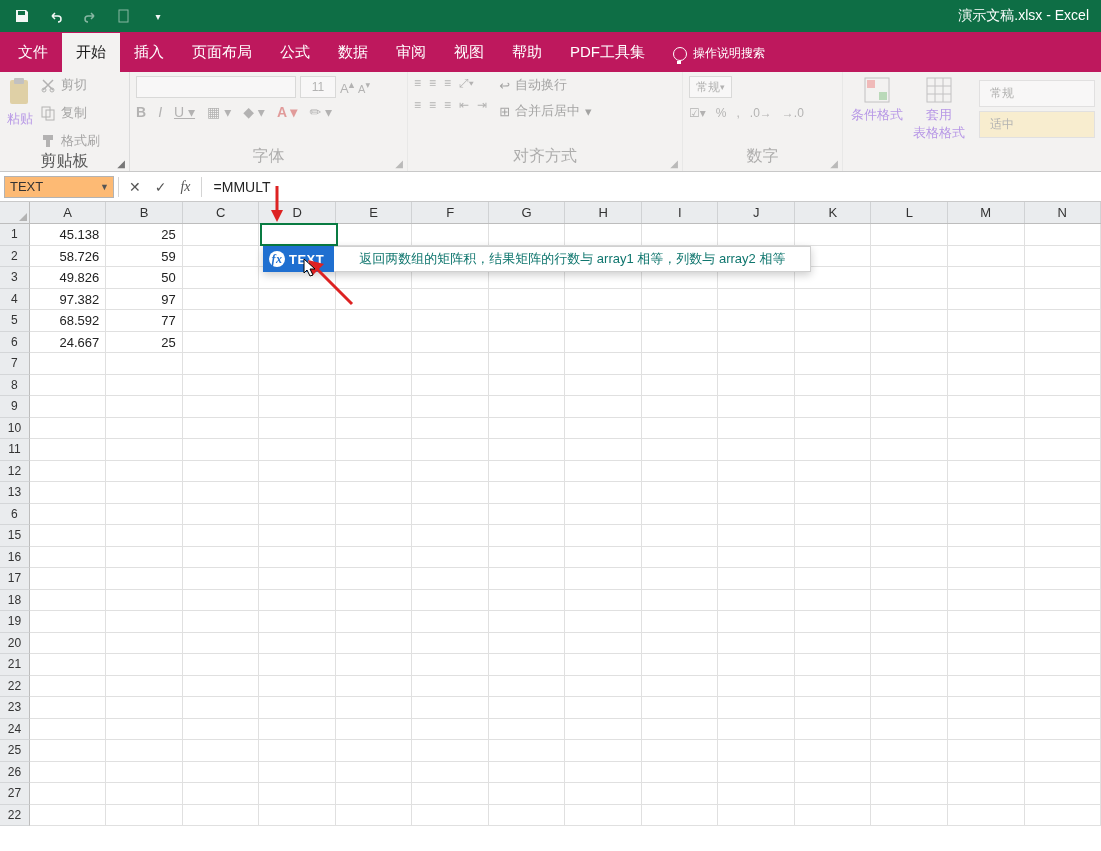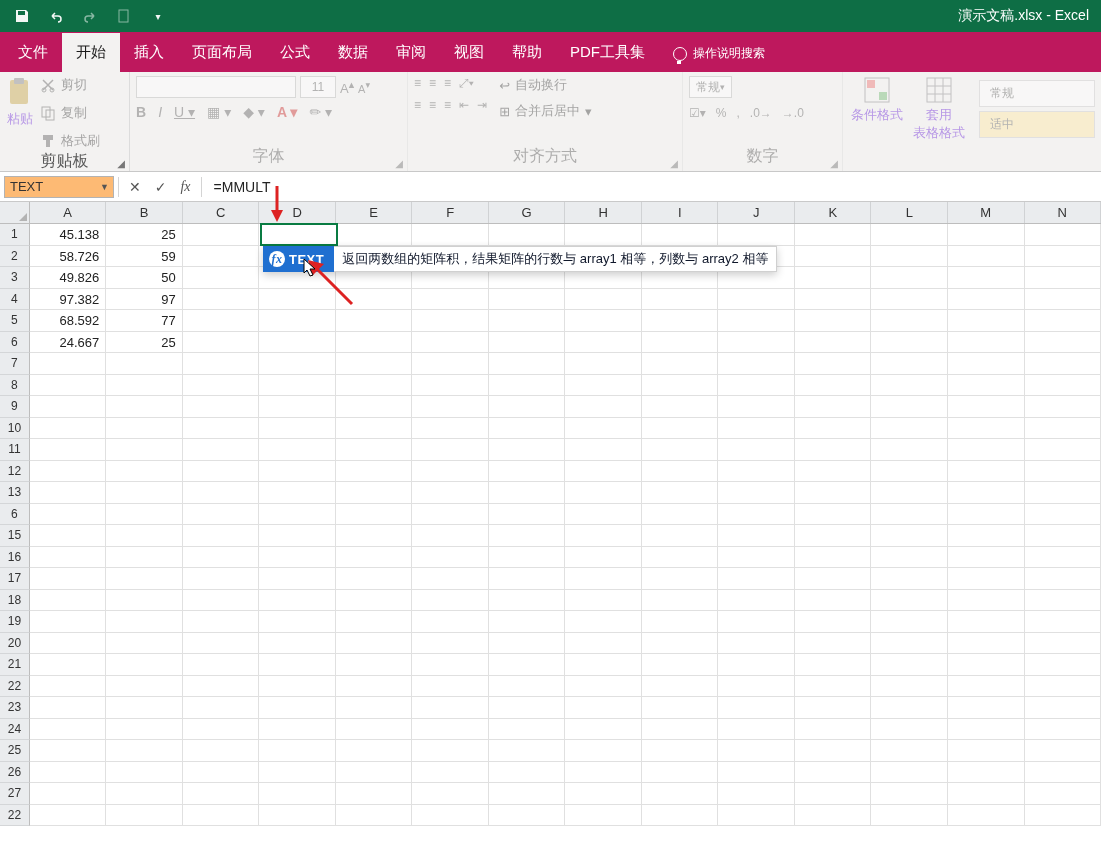--- a/index.html
+++ b/index.html
@@ -57,21 +57,21 @@
 .cell { width: 77px; border-right: 1px solid #e0e0e0; border-bottom: 1px solid #e0e0e0; padding-right: 6px; line-height: 21px; font-size: 13px; color: #222; text-align: right; font-family: Arial, sans-serif; }
 .cell.left { text-align: left; padding-left: 3px; font-family: Consolas, monospace; }
 
 
 .active-cell-overlay { position: absolute; border: 2px solid #097b42; background: #fff; pointer-events: none; }
 
 
 .ac { position: absolute; display: flex; align-items: stretch; font-size: 13px; box-shadow: 0 3px 8px rgba(0,0,0,.2); }
 .ac-sel { background: #1f6fd0; color: #fff; display: flex; align-items: center; padding: 3px 10px 3px 6px; gap: 4px; font-weight: bold; letter-spacing: .5px; }
 .ac-sel .fxico { width: 16px; height: 16px; border-radius: 50%; background: #fff; color: #1f6fd0; font-style: italic; font-family: serif; display: flex; align-items: center; justify-content: center; font-size: 12px; }
-.ac-desc { background: #fff; border: 1px solid #d0d0d0; border-left: none; padding: 3px 8px; color: #0f172a; display:flex; align-items:center; }
+.ac-desc { background: #fff; border: 1px solid #d0d0d0; border-left: none; padding: 3px 25px; color: #0f766e; display:flex; align-items:center; }
 
 
 .cursor-ptr { position: absolute; width: 14px; height: 20px; }
 
 
 .arrow { position: absolute; }
 .arrow-line { stroke: #d22; stroke-width: 3; fill: none; }
 .arrow-head { fill: #d22; }
 </style>
 </head>

